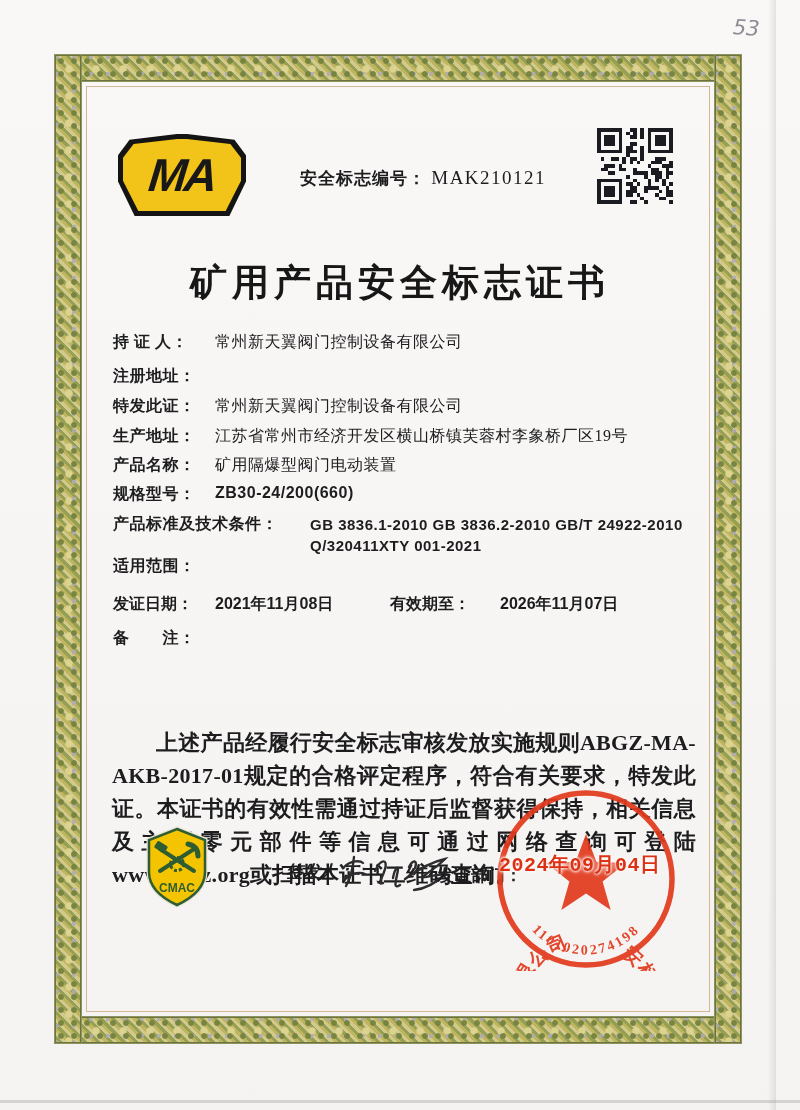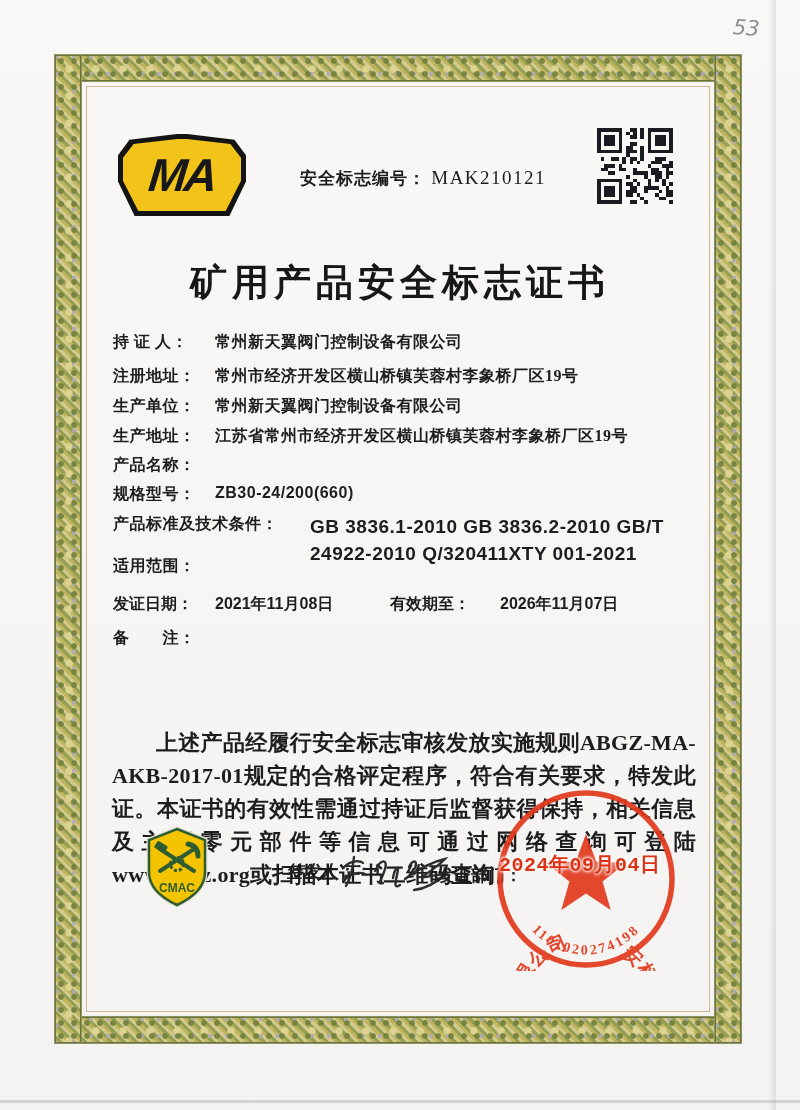--- a/index.html
+++ b/index.html
@@ -41,23 +41,23 @@
   .qr{position:absolute;left:597px;top:128px;width:76px;height:76px;}
   .qr svg{width:100%;height:100%;}
   .pageno{position:absolute;left:733px;top:16px;font-family:"DejaVu Sans",sans-serif;
     font-style:italic;font-size:21px;color:#8d8d96;transform:rotate(4deg);}
   
   .title{position:absolute;left:0;right:0;top:243px;text-align:center;
     font-size:37px;font-weight:900;letter-spacing:5px;color:#171717;margin-top:15px;}
   
   .row{position:absolute;left:113px;width:590px;font-size:16px;}
   .flabel{display:inline-block;width:102px;font-weight:600;letter-spacing:.5px;vertical-align:top;}
-  .fvalue{position:absolute;left:102px;top:0;width:480px;font-weight:700;letter-spacing:.5px;}
+  .fvalue{position:absolute;left:102px;top:0;width:480px;font-weight:400;letter-spacing:.5px;}
   .row.widelab .flabel{width:197px;}
-  .row.widelab .fvalue{left:197px;width:392px;line-height:1.4;font-family:"Liberation Sans","DejaVu Sans",sans-serif;font-weight:700;font-size:19px;}
+  .row.widelab .fvalue{left:197px;width:392px;line-height:1.4;font-family:"Liberation Sans","DejaVu Sans",sans-serif;font-weight:700;font-size:15px;}
   .daterow{position:absolute;left:0;top:0;width:800px;font-size:16px;}
   .daterow span{position:absolute;white-space:nowrap;}
   .dlab{font-weight:600;}
   .dval{font-family:"Liberation Sans","DejaVu Sans",sans-serif;font-weight:700;}
   
   .statement{position:absolute;left:112px;top:726px;width:584px;
     font-size:22px;font-weight:700;line-height:1.5;text-align:justify;text-indent:2em;letter-spacing:.3px;}
   
   .cmac{position:absolute;left:144px;top:826px;width:66px;height:82px;text-align:right;}
   .signer-label{position:absolute;left:286px;top:860px;font-size:17px;font-weight:600;font-style:italic;}
@@ -217,32 +217,32 @@
   </div>
 
   <div class="title">矿用产品安全标志证书</div>
 
   <div class="row" style="top:332px">
     <span class="flabel">持 证 人：</span>
     <span class="fvalue">常州新天翼阀门控制设备有限公司</span>
   </div>
   <div class="row" style="top:366px">
     <span class="flabel">注册地址：</span>
-    <span class="fvalue">常州市经济开发区横山桥镇芙蓉村李象桥厂区19号</span>
   </div>
   <div class="row" style="top:396px">
-    <span class="flabel">生产单位：</span>
+    <span class="flabel">特发此证：</span>
     <span class="fvalue">常州新天翼阀门控制设备有限公司</span>
   </div>
   <div class="row" style="top:426px">
     <span class="flabel">生产地址：</span>
     <span class="fvalue">江苏省常州市经济开发区横山桥镇芙蓉村李象桥厂区19号</span>
   </div>
   <div class="row" style="top:455px">
     <span class="flabel">产品名称：</span>
+    <span class="fvalue">矿用隔爆型阀门电动装置</span>
   </div>
   <div class="row" style="top:484px">
     <span class="flabel">规格型号：</span>
     <span class="fvalue dval">ZB30-24/200(660)</span>
   </div>
   <div class="row widelab" style="top:514px">
     <span class="flabel">产品标准及技术条件：</span>
     <span class="fvalue">GB 3836.1-2010 GB 3836.2-2010 GB/T 24922-2010 Q/320411XTY 001-2021</span>
   </div>
   <div class="row" style="top:556px">

